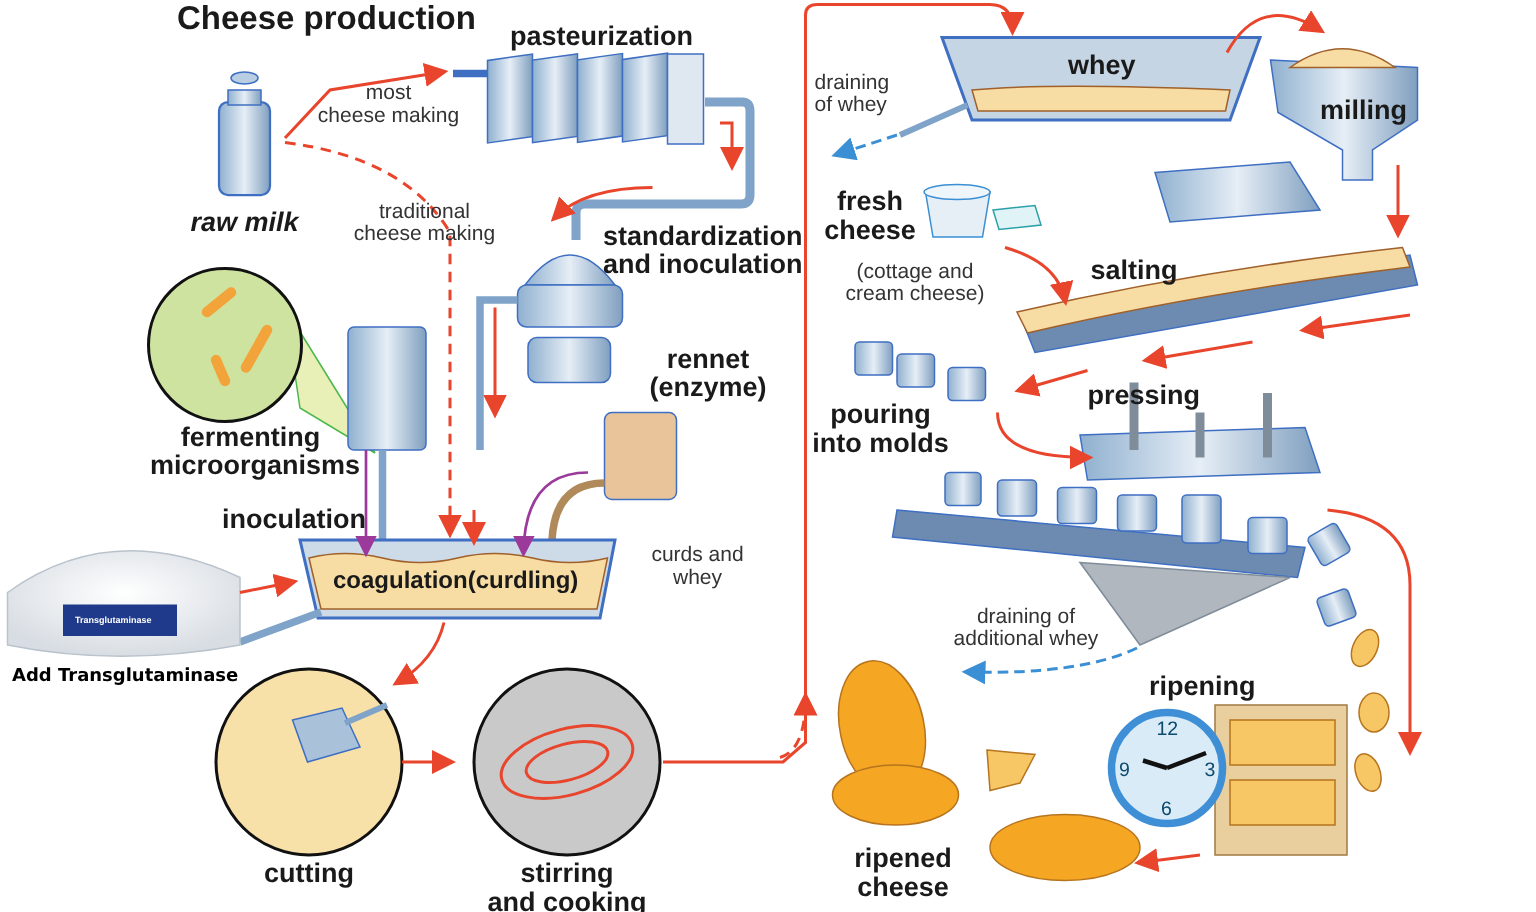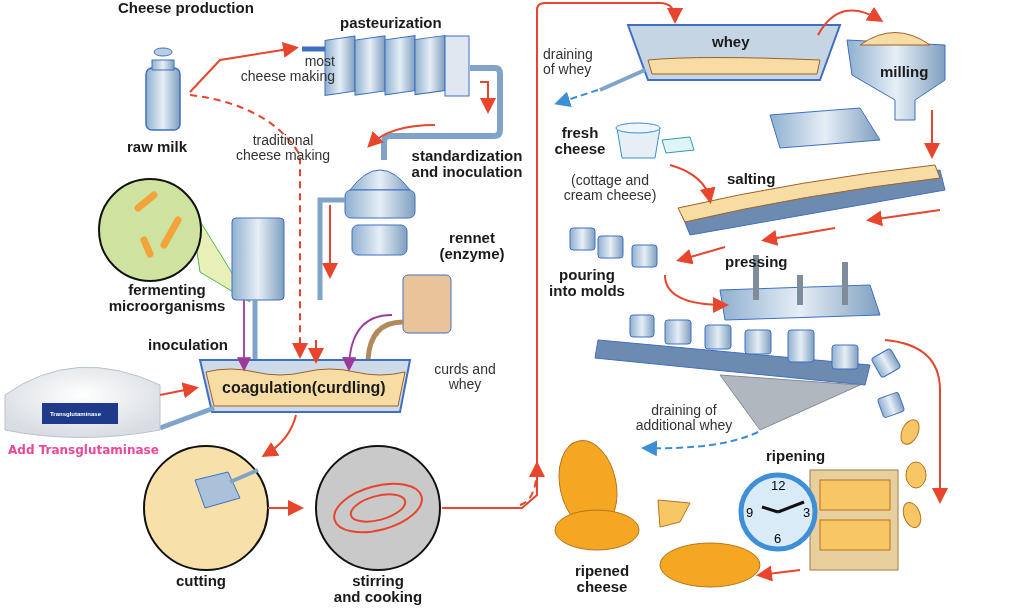--- a/index.html
+++ b/index.html
@@ -1,25 +1,25 @@
 <!DOCTYPE html>
 <html><head>
 <meta charset="utf-8">
 <style>
   html, body { margin:0; padding:0; background:#ffffff; }
   body { width:1024px; height:608px; position:relative; overflow:hidden; font-family:"Liberation Sans", sans-serif; }
   svg#diagram { position:absolute; left:0; top:0; }
   .lbl { position:absolute; color:#1a1a1a; line-height:1.05; white-space:nowrap; }
-  .bold { font-weight:bold; font-size:15px; }
+  .bold { font-weight:bold; font-size:18px; }
   .reg { font-weight:normal; font-size:14px; color:#333; }
   .c { text-align:center; }
-  .title { font-size:15px; font-weight:bold; }
-  .tglabel { font-family:"DejaVu Sans", sans-serif; font-weight:bold; font-size:12px; color:#ec4899; }
+  .title { font-size:22px; font-weight:bold; }
+  .tglabel { font-family:"DejaVu Sans", sans-serif; font-weight:bold; font-size:12px; color:#000000; }
   .badge { font-size:6px; color:#fff; font-weight:bold; position:absolute; }
-  .clocknum { position:absolute; font-size:13px; color:#000000; }
+  .clocknum { position:absolute; font-size:13px; color:#0c4a6e; }
 </style>
 </head>
 <body>
 
 <svg id="diagram" width="1024" height="608" viewBox="0 0 1024 608">
   <defs>
     <marker id="ah" markerWidth="8" markerHeight="8" refX="6" refY="4" orient="auto">
       <path d="M0,0 L8,4 L0,8 z" fill="#e8452c"></path>
     </marker>
     <marker id="ahb" markerWidth="8" markerHeight="8" refX="6" refY="4" orient="auto">
@@ -200,22 +200,22 @@
     <path d="M598,90 L558,103" marker-end="url(#ahb)"></path>
     <path d="M758,432 Q720,450 645,448" marker-end="url(#ahb)"></path>
   </g>
   <g fill="none" stroke="#9b3a9b" stroke-width="1.8">
     <path d="M244,300 L244,368" marker-end="url(#ahp)"></path>
     <path d="M392,315 Q350,315 349,368" marker-end="url(#ahp)"></path>
   </g>
 </svg>
 
 <div class="lbl title" style="left:118px;top:0px;">Cheese production</div>
-<div class="lbl bold" style="left:127px;top:139px;">raw milk</div>
-<div class="lbl reg c" style="left:217px;top:54px;width:118px;text-align:right;">
+<div class="lbl bold" style="left:127px;top:139px;font-style:italic;">raw milk</div>
+<div class="lbl reg c" style="left:200px;top:54px;width:118px;">
   <div>most</div>
   <div>cheese making</div>
 </div>
 <div class="lbl reg c" style="left:222px;top:133px;width:122px;">
   <div>traditional</div>
   <div>cheese making</div>
 </div>
 <div class="lbl bold" style="left:340px;top:15px;">pasteurization</div>
 <div class="lbl bold c" style="left:402px;top:148px;width:130px;">
   <div>standardization</div>

